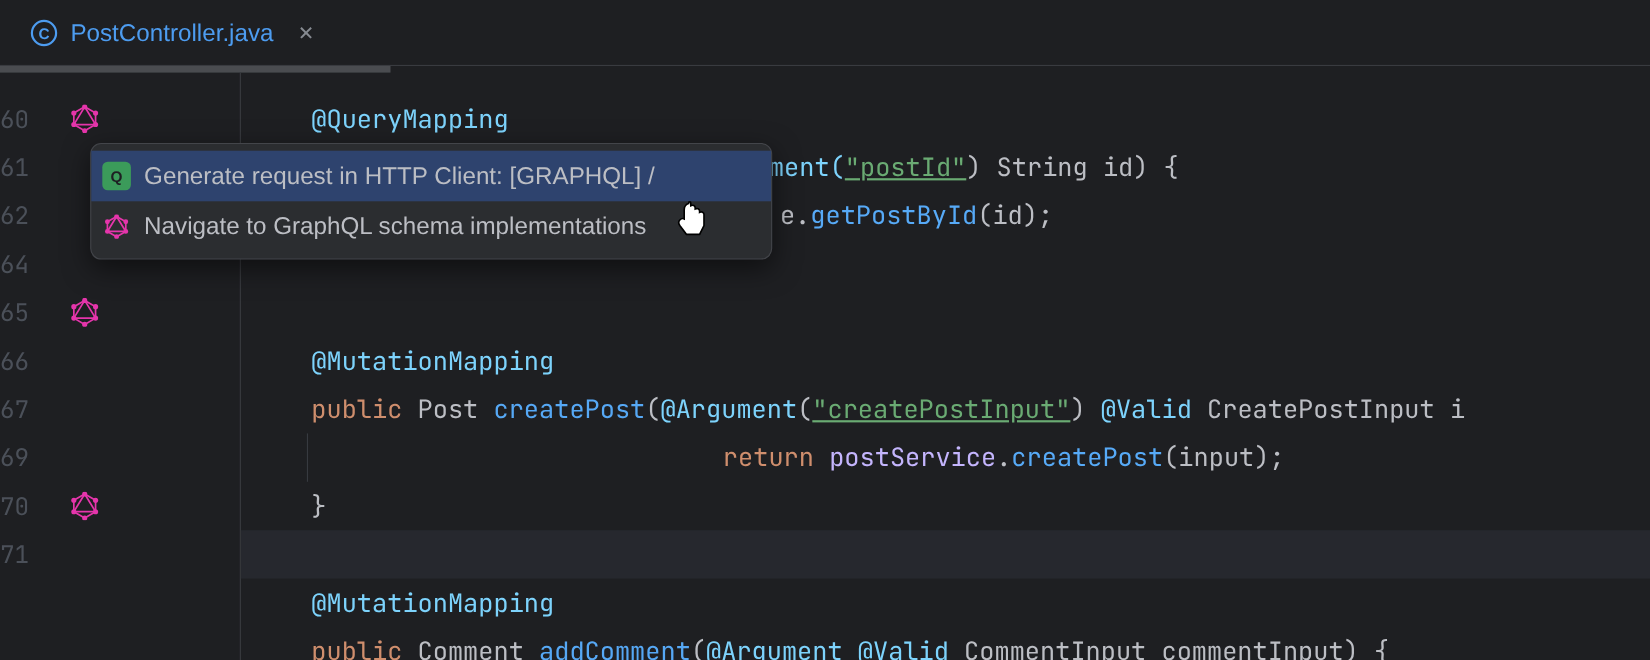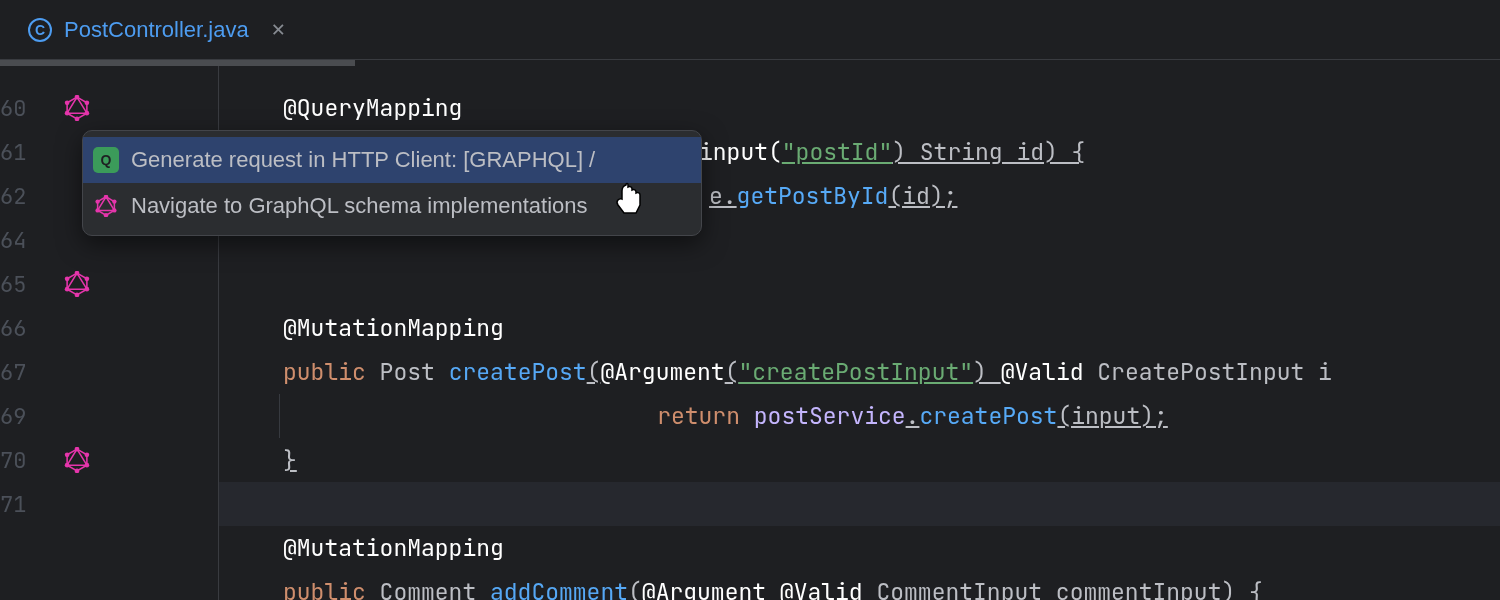--- a/index.html
+++ b/index.html
@@ -105,27 +105,27 @@
 }
 .indent-guide::before {
   content: '';
   position: absolute;
   left: 60px;
   top: 0;
   bottom: 0;
   width: 1px;
   background: #373a40;
 }
-.tok-annotation { color: #ffffff; }
+.tok-annotation { color: #7dd3fc; }
 .tok-keyword { color: #cf8e6d; }
 .tok-type { color: #bcbec4; }
 .tok-method { color: #57aaf7; }
 .tok-method-decl { color: #56a8f5; }
 .tok-string-under { color: #6aab73; text-decoration: underline; text-decoration-color: #6aab73; }
-.tok-punct { color: #bcbec4; text-decoration: underline; }
+.tok-punct { color: #bcbec4; }
 .tok-field { color: #c4b5fd; }
 
 .popup {
   position: absolute;
   left: 82px;
   top: 130px;
   background: #2b2d30;
   border: 1px solid #43454a;
   border-radius: 10px;
   box-shadow: 0 8px 24px rgba(0,0,0,0.5);
@@ -255,21 +255,21 @@
           </svg>
       </span>
     </div>
     <div class="gutter-line">
         <span class="line-num">71</span>
       </div>
   </div>
 
   <div class="code-area">
     <div class="code-line indent1"><span class="tok-annotation">@QueryMapping</span></div>
-    <div class="code-line" style="padding-left:480px;"><span class="tok-annotation">input(</span><span class="tok-string-under">"postId"</span><span class="tok-punct">) String id) {</span></div>
+    <div class="code-line" style="padding-left:480px;"><span class="tok-annotation">ment(</span><span class="tok-string-under">"postId"</span><span class="tok-punct">) String id) {</span></div>
     <div class="code-line" style="padding-left:490px;"><span class="tok-punct">e.</span><span class="tok-method">getPostById</span><span class="tok-punct">(id);</span></div>
     <div class="code-line"></div>
     <div class="code-line"></div>
     <div class="code-line indent1"><span class="tok-annotation">@MutationMapping</span></div>
     <div class="code-line indent1"><span class="tok-keyword">public</span><span class="tok-type"> Post </span><span class="tok-method-decl">createPost</span><span class="tok-punct">(</span><span class="tok-annotation">@Argument</span><span class="tok-punct">(</span><span class="tok-string-under">"createPostInput"</span><span class="tok-punct">) </span><span class="tok-annotation">@Valid</span><span class="tok-type"> CreatePostInput i</span></div>
     <div class="code-line indent2 indent-guide"><span class="tok-keyword">return</span><span> </span><span class="tok-field">postService</span><span class="tok-punct">.</span><span class="tok-method">createPost</span><span class="tok-punct">(input);</span></div>
     <div class="code-line indent1"><span class="tok-punct">}</span></div>
     <div class="code-line highlighted"></div>
     <div class="code-line indent1"><span class="tok-annotation">@MutationMapping</span></div>
     <div class="code-line indent1"><span class="tok-keyword">public</span><span class="tok-type"> Comment </span><span class="tok-method-decl">addComment</span><span class="tok-punct">(</span><span class="tok-annotation">@Argument</span><span> </span><span class="tok-annotation">@Valid</span><span class="tok-type"> CommentInput commentInput) {</span></div>

